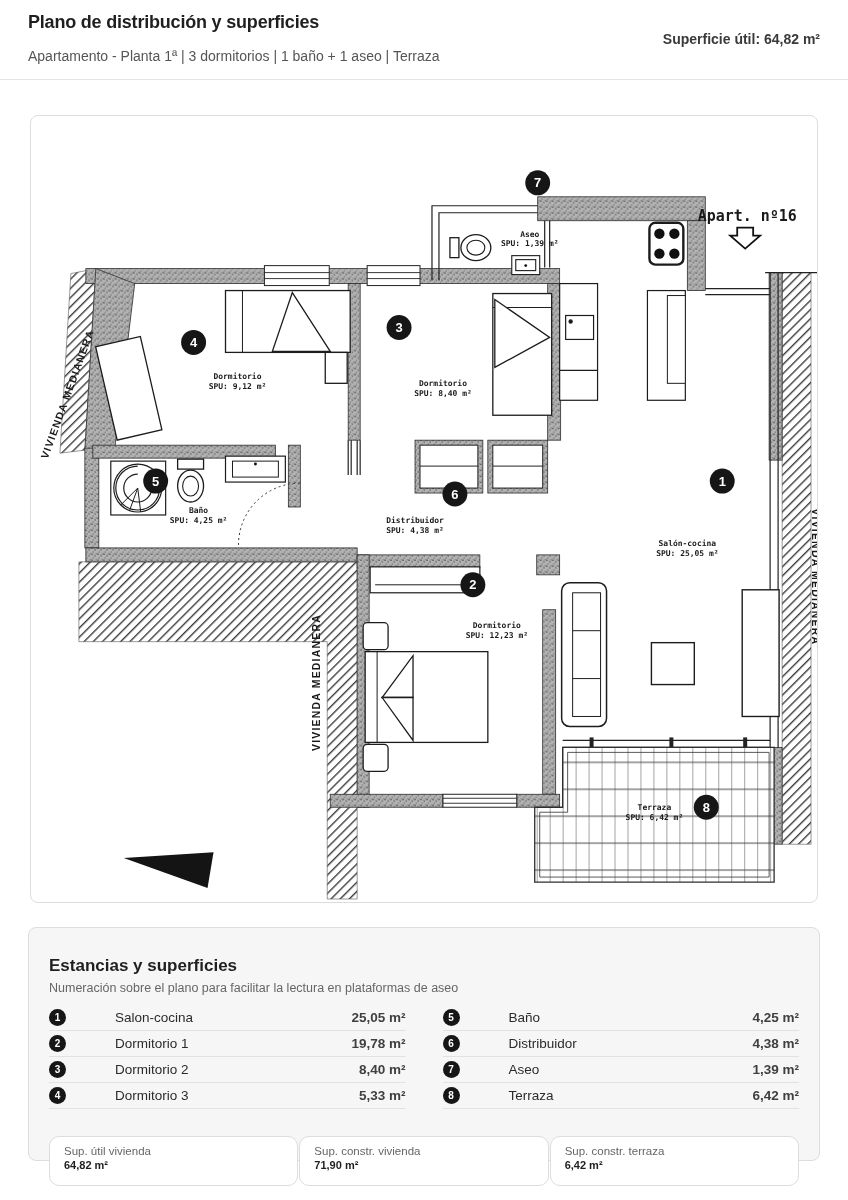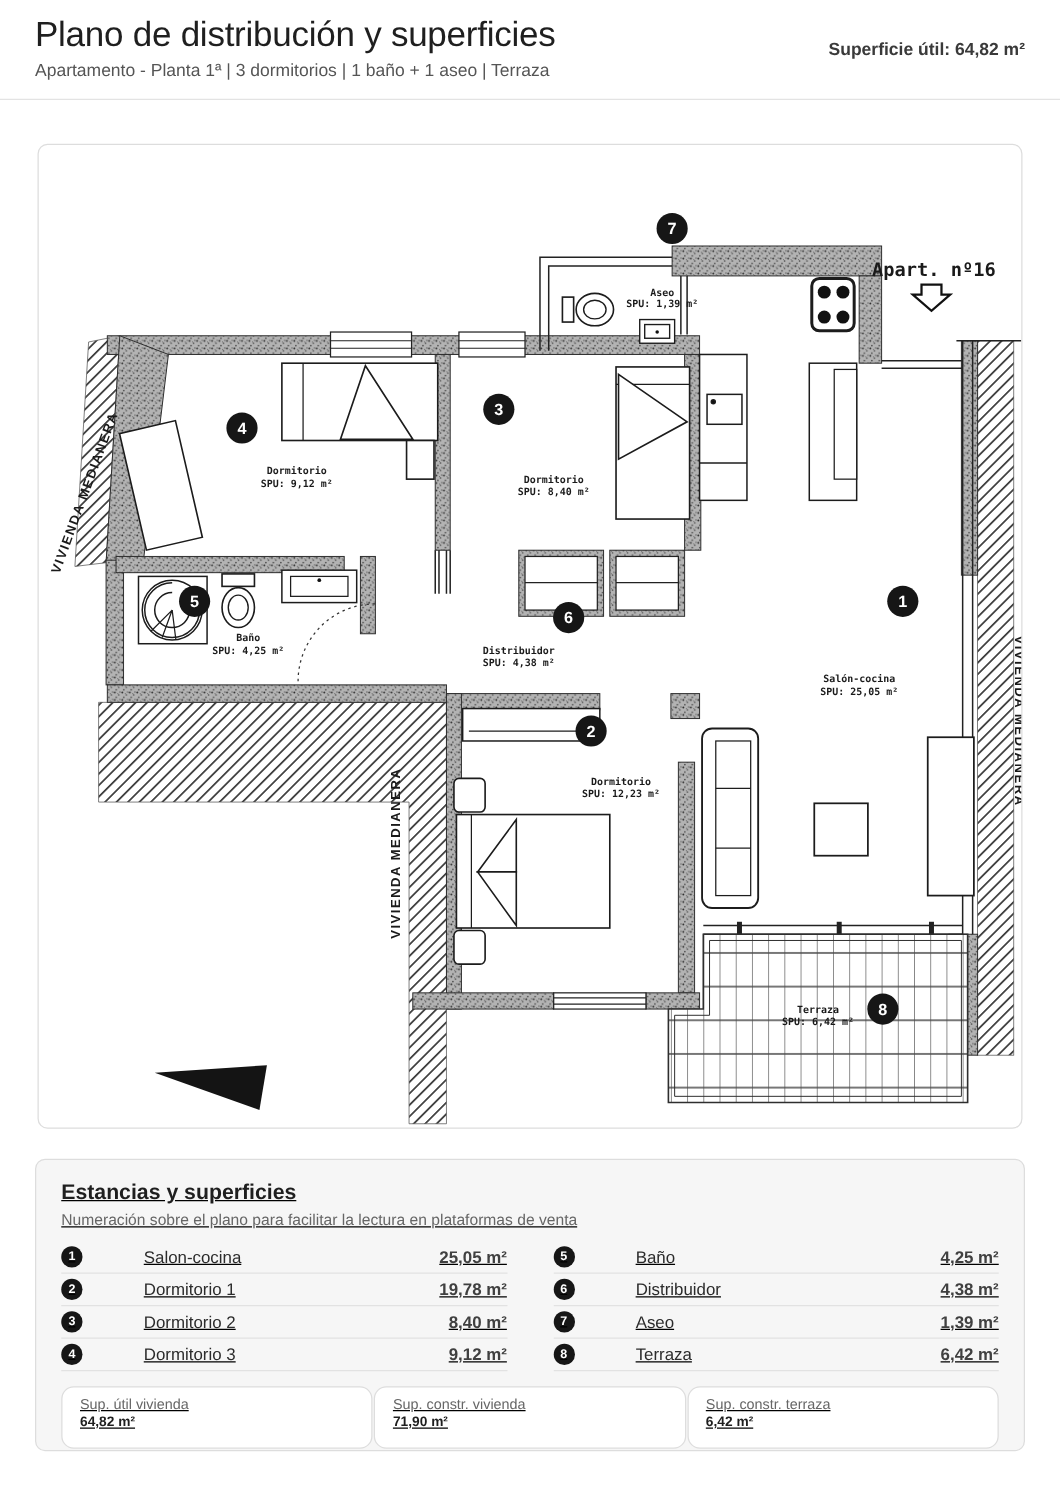--- a/index.html
+++ b/index.html
@@ -1,34 +1,34 @@
 <!DOCTYPE html>
 <html><head>
 <meta charset="utf-8">
 <style>
   html,body{margin:0;padding:0;background:#fff;font-family:"Liberation Sans",sans-serif;}
   .page{position:relative;width:848px;height:1200px;background:#fff;overflow:hidden;}
   
-  .hdr-title{position:absolute;left:28px;top:12px;font-size:28px;font-weight:normal;color:#1f1f1f;letter-spacing:-0.2px;}
+  .hdr-title{position:absolute;left:28px;top:12px;font-size:18px;font-weight:bold;color:#1f1f1f;letter-spacing:-0.2px;}
   .hdr-sub{position:absolute;left:28px;top:48px;font-size:14px;color:#555;}
   .hdr-total{position:absolute;right:28px;top:31px;font-size:14px;font-weight:bold;color:#3a3a3a;}
   .hdr-rule{position:absolute;left:0;top:79px;width:848px;height:0;border-top:1px solid #e3e3e3;}
   
   .plan-card{position:absolute;left:30px;top:115px;width:788px;height:788px;border:1px solid #ddd;border-radius:8px;background:#fff;box-sizing:border-box;}
   .plan-card svg{position:absolute;left:0;top:0;}
   
-  .legend{position:absolute;left:28px;top:927px;width:792px;height:234px;border:1px solid #ddd;border-radius:8px;background:#f6f6f6;box-sizing:border-box;padding:16px 20px;text-decoration:underline;}
+  .legend{position:absolute;left:28px;top:927px;width:792px;height:234px;border:1px solid #ddd;border-radius:8px;background:#f6f6f6;box-sizing:border-box;padding:28px 20px;}
   .lg-title{font-size:17px;font-weight:bold;color:#1f1f1f;}
   .lg-sub{font-size:12.5px;color:#666;margin-top:5px;}
   .lrows{display:grid;grid-template-columns:1fr 1fr;grid-template-rows:repeat(4,26px);grid-auto-flow:column;column-gap:37px;margin-top:10px;}
   .lrow{display:flex;align-items:center;border-bottom:1px solid #e2e2e2;gap:9px;}
   .lbadge{width:17px;height:17px;border-radius:50%;background:#161616;color:#fff;font-size:10px;font-weight:bold;display:flex;align-items:center;justify-content:center;flex:0 0 17px;}
   .lname{flex:1;font-size:13.5px;color:#2b2b2b;margin-left:40px;}
   .larea{font-size:13.5px;font-weight:bold;color:#404040;}
-  .boxes{display:flex;gap:1px;margin-top:12px;}
+  .boxes{display:flex;gap:1px;margin-top:27px;}
   .sbox{flex:1;background:#fff;border:1.5px solid #ddd;border-radius:10px;padding:8px 14px;height:50px;box-sizing:border-box;}
   .sbox .blabel{font-size:11.5px;color:#666;}
   .sbox .bvalue{font-size:11px;font-weight:bold;color:#1f1f1f;margin-top:2px;}
   
   .cad{font-family:"DejaVu Sans Mono",monospace;font-weight:bold;fill:#1a1a1a;}
   .badge-num{font-family:"Liberation Sans",sans-serif;font-weight:bold;fill:#fff;font-size:13px;}
   .vm{font-family:"Liberation Sans",sans-serif;font-weight:bold;fill:#1a1a1a;font-size:10.5px;letter-spacing:1.2px;}
 </style>
 </head>
 <body>
@@ -291,42 +291,42 @@
       <text class="vm" text-anchor="middle" transform="translate(40,280) rotate(-70)">VIVIENDA MEDIANERA</text>
       <text class="vm" text-anchor="middle" transform="translate(290,568) rotate(-90)">VIVIENDA MEDIANERA</text>
       <text class="vm" text-anchor="middle" transform="translate(783,462) rotate(90)">VIVIENDA MEDIANERA</text>
 
       <polygon points="93,744 183,738 177,774" fill="#141414"></polygon>
     </svg>
   </div>
 
   <div class="legend">
     <div class="lg-title">Estancias y superficies</div>
-    <div class="lg-sub">Numeración sobre el plano para facilitar la lectura en plataformas de venta</div>
+    <div class="lg-sub">Numeración sobre el plano para facilitar la lectura en plataformas de aseo</div>
 
     <div class="lrows">
       <div class="lrow">
         <span class="lbadge">1</span>
         <span class="lname">Salon-cocina</span>
         <span class="larea">25,05 m²</span>
       </div>
       <div class="lrow">
         <span class="lbadge">2</span>
         <span class="lname">Dormitorio 1</span>
         <span class="larea">19,78 m²</span>
       </div>
       <div class="lrow">
         <span class="lbadge">3</span>
         <span class="lname">Dormitorio 2</span>
         <span class="larea">8,40 m²</span>
       </div>
       <div class="lrow">
         <span class="lbadge">4</span>
         <span class="lname">Dormitorio 3</span>
-        <span class="larea">9,12 m²</span>
+        <span class="larea">5,33 m²</span>
       </div>
       <div class="lrow">
         <span class="lbadge">5</span>
         <span class="lname">Baño</span>
         <span class="larea">4,25 m²</span>
       </div>
       <div class="lrow">
         <span class="lbadge">6</span>
         <span class="lname">Distribuidor</span>
         <span class="larea">4,38 m²</span>

